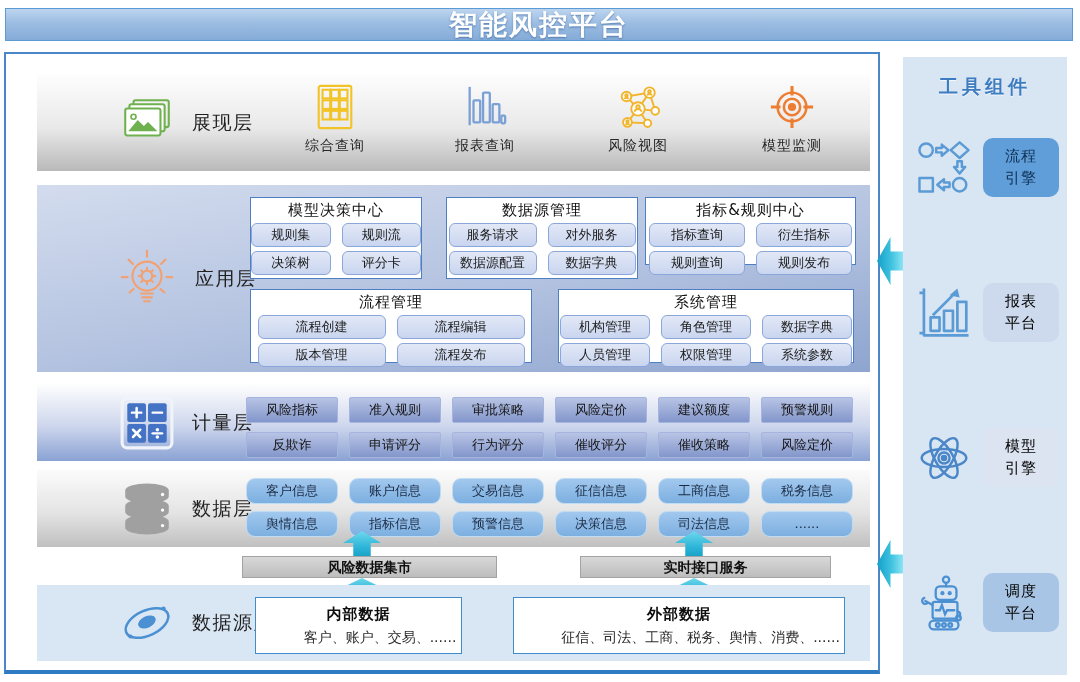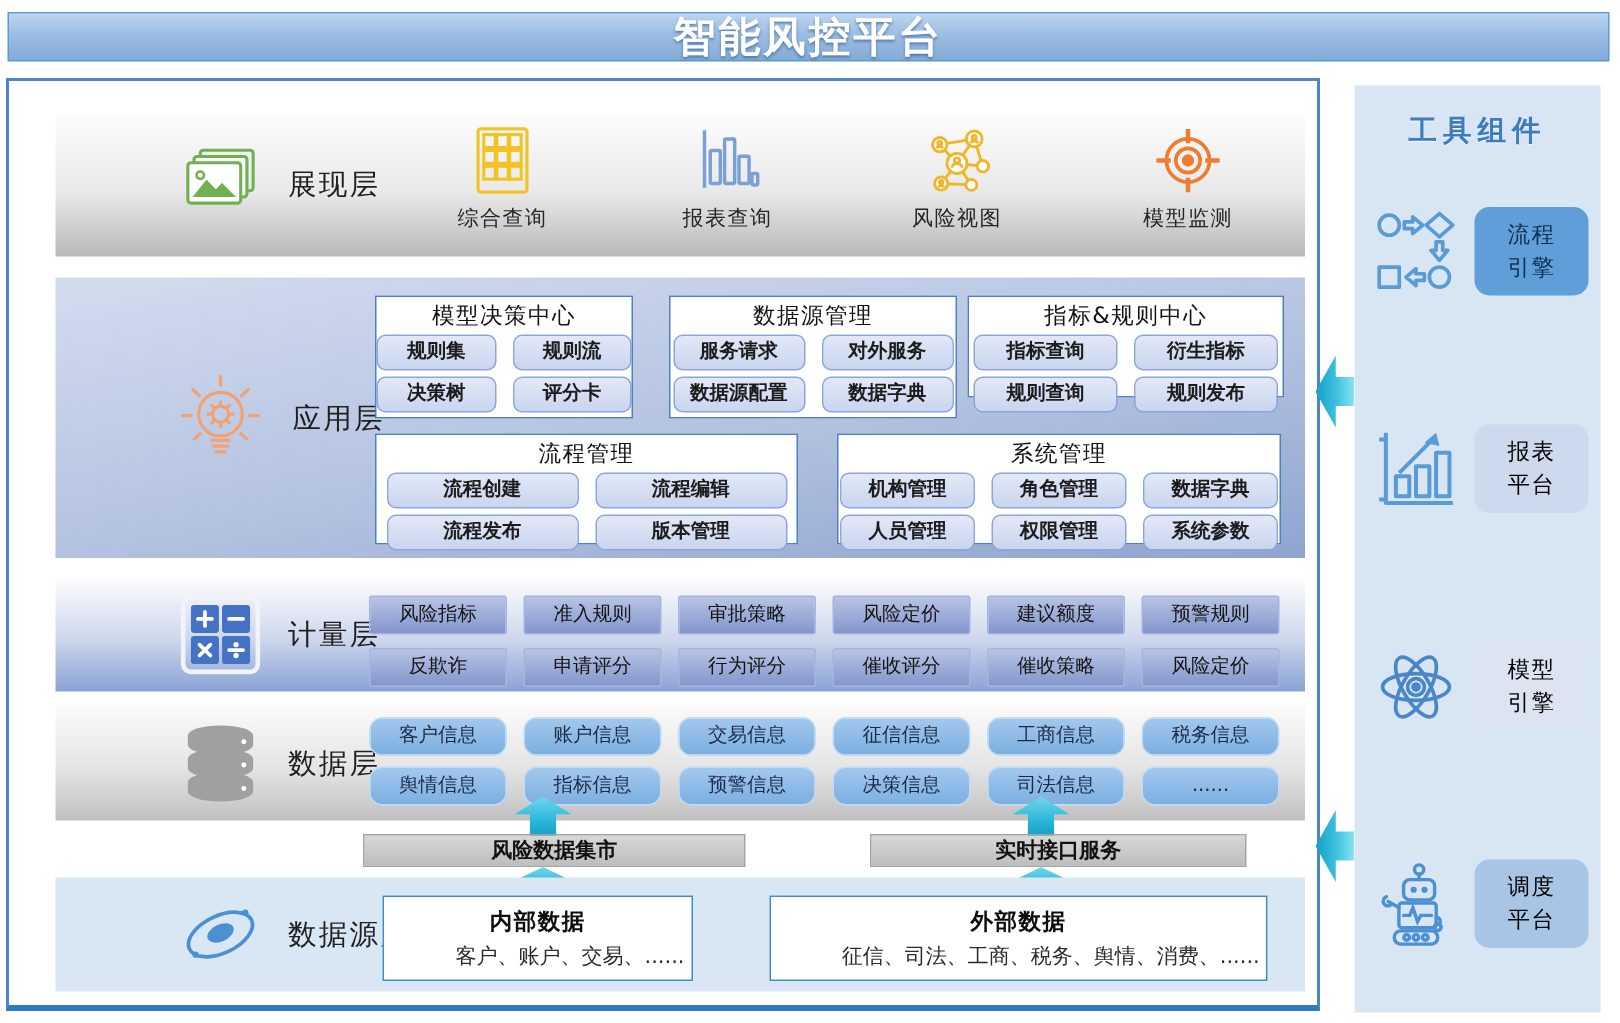--- a/index.html
+++ b/index.html
@@ -41,21 +41,21 @@
   .grp { position:absolute; background:#fff; border:1.5px solid #4f7fc3; }
   .grp-a{left:213px;top:12px;width:172px;height:82px}
   .grp-b{left:409px;top:12px;width:192px;height:82px}
   .grp-c{left:608px;top:12px;width:211px;height:68px}
   .grp-d{left:213px;top:104px;width:282px;height:74px}
   .grp-e{left:521px;top:104px;width:296px;height:74px}
   .grp-title { height:21px; padding-top:3px; text-align:center; font-size:15px; color:#111; letter-spacing:1px; }
   .grow { display:flex; justify-content:center; gap:11px; margin-top:4px; }
   .gbtn { height:24px; border:1px solid #8ba6da; border-radius:6px;
     background:linear-gradient(180deg,#e2e8f6 0%,#c9d5ef 100%);
-    font-size:13px; line-height:22px; text-align:center; color:#1c1c1c;font-weight:bold; }
+    font-size:13px; line-height:22px; text-align:center; color:#1c1c1c; }
   .grp-a .gbtn{width:84px}.grp-b .gbtn{width:88px}.grp-c .gbtn{width:96px}
   .grp-d .gbtn{width:128px}.grp-e .gbtn{width:90px}
 
   
   .mgrid { position:absolute; left:209px; top:13px; display:grid;
     grid-template-columns:repeat(6,92px); gap:9px 11px; }
   .mbtn { height:26px; background:linear-gradient(180deg,#b8c4e5 0%,#8396cb 100%);
     border:1px solid #a6b4e0; border-radius:2px; font-size:13px; line-height:24px;
     text-align:center; color:#141414; }
   .dgrid { position:absolute; left:209px; top:8px; display:grid;
@@ -244,22 +244,22 @@
         </div>
       </div>
 
       <div class="grp grp-d">
         <div class="grp-title">流程管理</div>
         <div class="grow">
           <div class="gbtn">流程创建</div>
           <div class="gbtn">流程编辑</div>
         </div>
         <div class="grow">
+          <div class="gbtn">版本管理</div>
           <div class="gbtn">流程发布</div>
-          <div class="gbtn">版本管理</div>
         </div>
       </div>
 
       <div class="grp grp-e">
         <div class="grp-title">系统管理</div>
         <div class="grow">
           <div class="gbtn">机构管理</div>
           <div class="gbtn">角色管理</div>
           <div class="gbtn">数据字典</div>
         </div>

